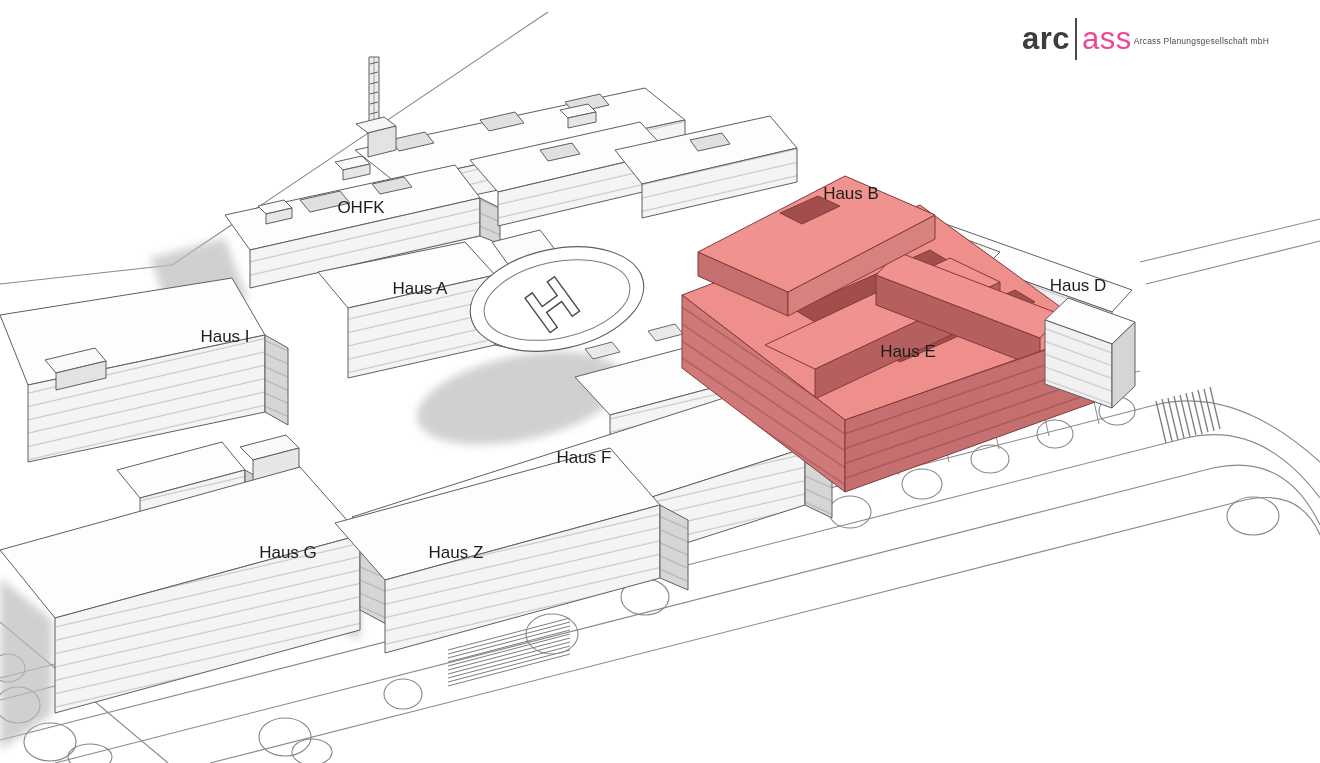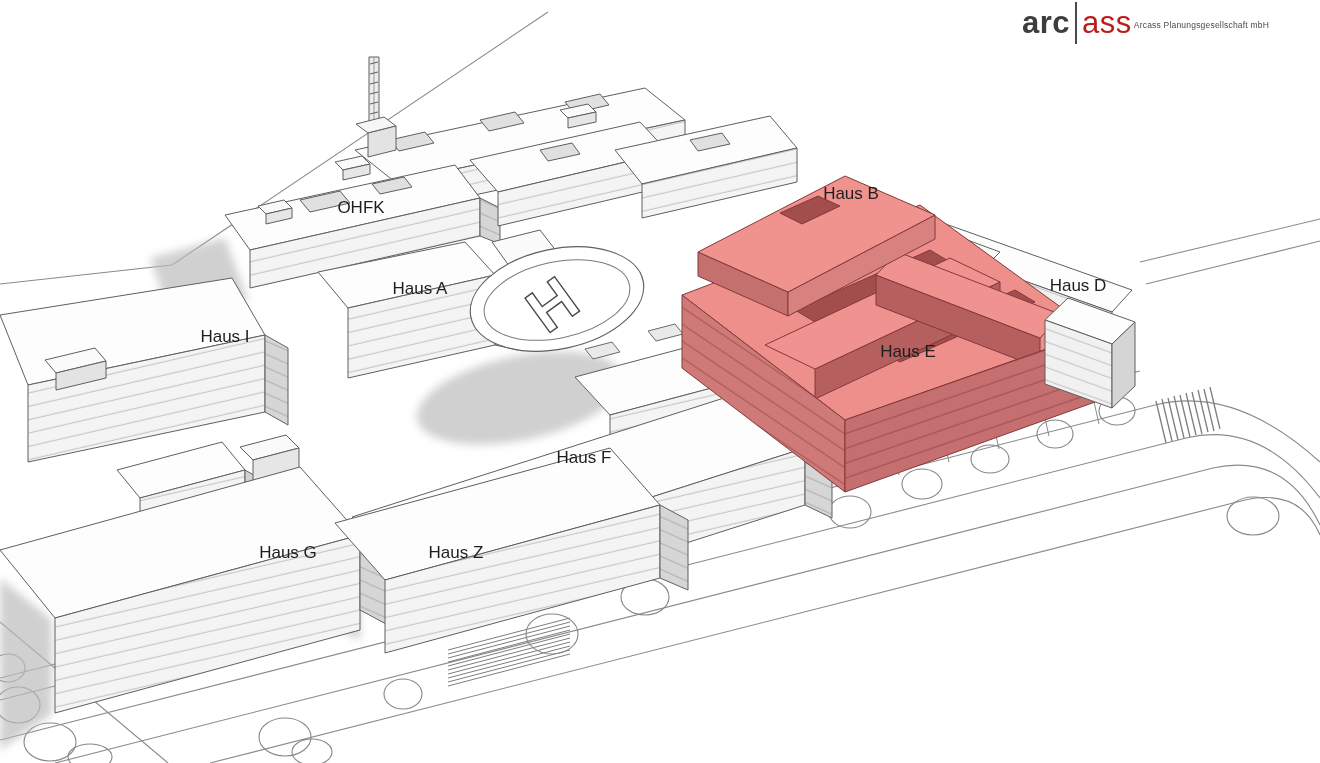--- a/index.html
+++ b/index.html
@@ -1,25 +1,25 @@
 <!DOCTYPE html>
 <html><head>
 <meta charset="utf-8">
 <style>
   html,body{margin:0;padding:0;background:#ffffff;}
   #stage{position:relative;width:1320px;height:763px;background:#ffffff;overflow:hidden;
          font-family:"Liberation Sans",sans-serif;}
   svg{position:absolute;left:0;top:0;}
   .bld-label{font-family:"Liberation Sans",sans-serif;font-size:17px;fill:#1e1e1e;text-anchor:middle;}
   
-  .logo{position:absolute;left:1022px;top:0;display:flex;align-items:center;}
+  .logo{position:absolute;left:1022px;top:16px;display:flex;align-items:center;}
   .logo-row{display:flex;align-items:center;height:46px;}
   .logo-arc{font-size:31px;font-weight:bold;color:#3d3d3d;letter-spacing:.5px;line-height:46px;}
   .logo-bar{display:inline-block;width:2px;height:42px;background:#4a4a4a;margin:0 5px;}
-  .logo-ass{font-size:31px;font-weight:400;color:#b91c1c;letter-spacing:.5px;line-height:46px;}
+  .logo-ass{font-size:31px;font-weight:400;color:#ec4899;letter-spacing:.5px;line-height:46px;}
   .logo-tagline{font-size:8.5px;color:#4a4a4a;margin-left:2px;margin-top:4px;white-space:nowrap;letter-spacing:.2px;}
 </style>
 </head>
 <body>
 
 <div id="stage">
 <svg width="1320" height="763" viewBox="0 0 1320 763">
   <defs>
     <pattern id="fu" patternUnits="userSpaceOnUse" width="24" height="13" patternTransform="rotate(-13)">
       <rect width="24" height="13" fill="#f4f4f4"></rect>

